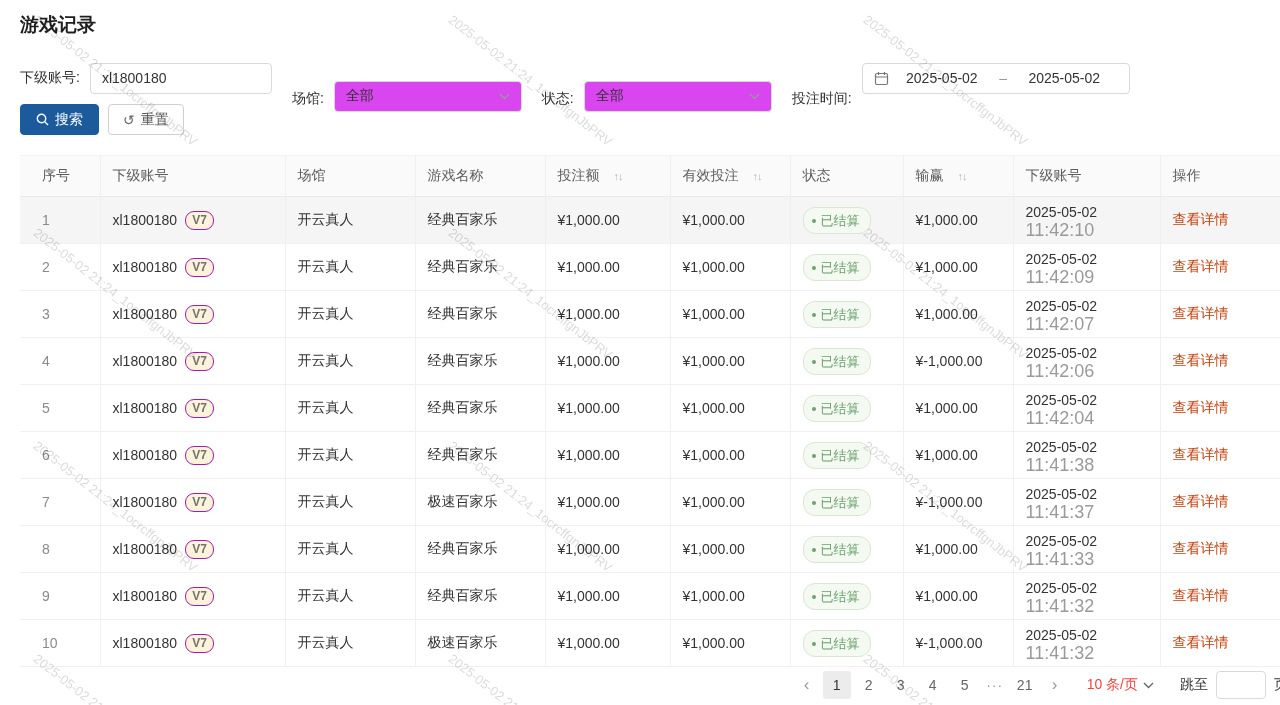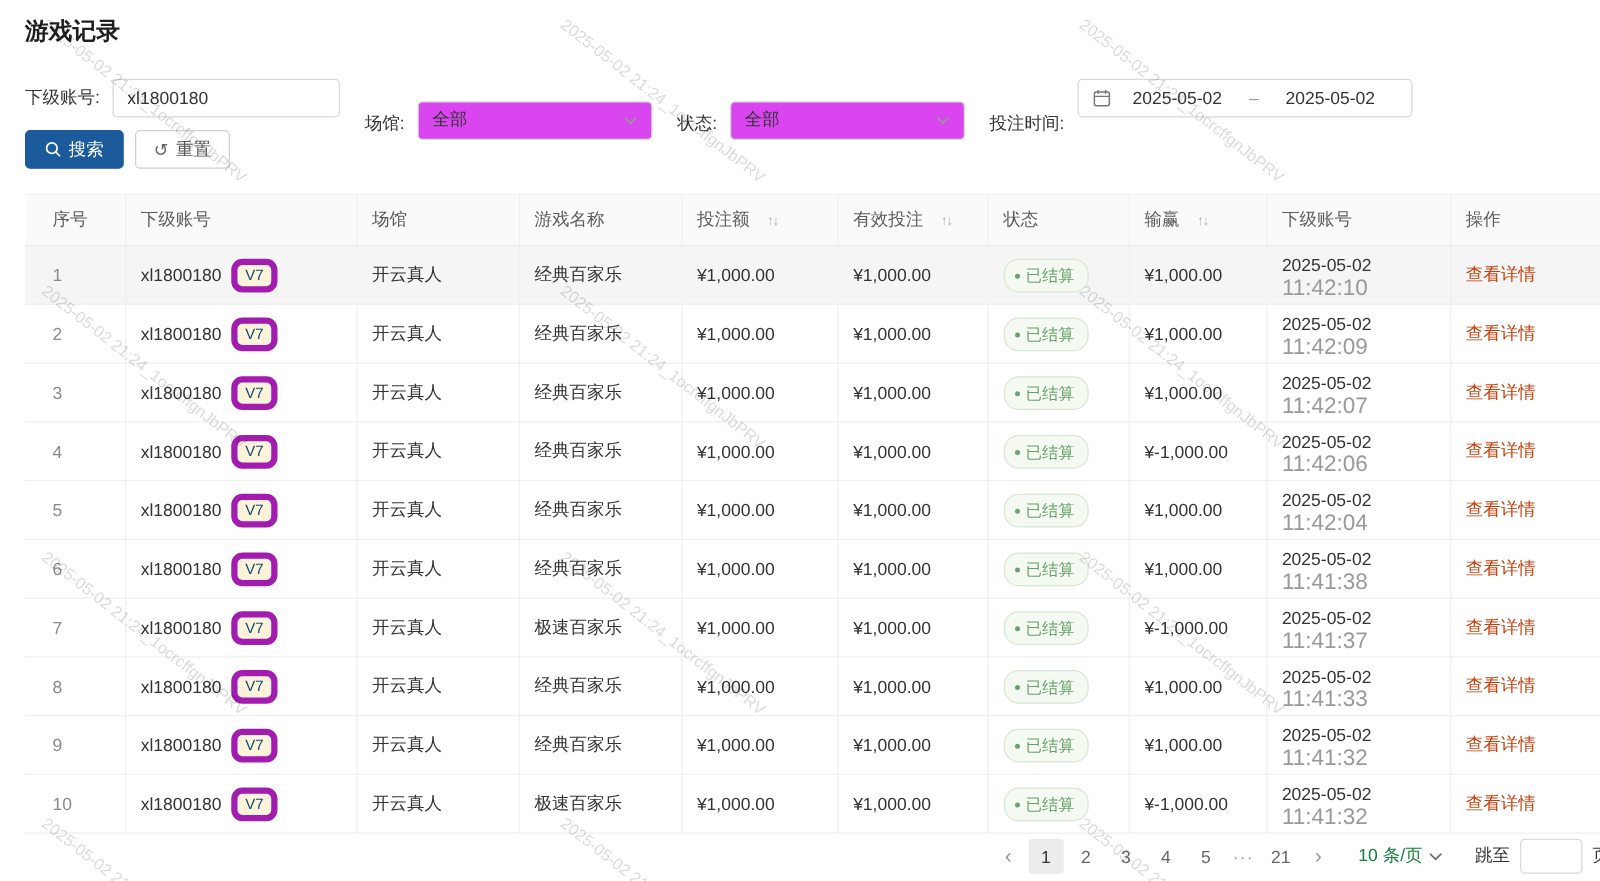--- a/index.html
+++ b/index.html
@@ -47,41 +47,41 @@
                       border-top:1px solid #f2f2f2; border-right:1px solid #f0f0f0; white-space:nowrap; }
   .records-table th:first-child { padding-left:22px; }
   .records-table th:last-child { border-right:none; }
   .records-table td { height:47px; padding:0 12px; border-bottom:1px solid #f0f0f0;
                       border-right:1px solid #f0f0f0; color:#333; white-space:nowrap; overflow:hidden; }
   .records-table td:first-child { padding-left:22px; color:#8a8a8a; }
   .records-table td:last-child { border-right:none; }
   tr.hl td { background:#f5f5f5; }
   .sort { color:#b3b3b3; font-size:11px; letter-spacing:-1px; margin-left:14px; cursor:pointer; }
   .lvl-badge { display:inline-block; margin-left:8px; padding:0 6px; line-height:17px;
-               background:#fcf3da; border:5px solid #a21caf; border-radius:9px;
-               color:#0c4a6e; font-size:12px; font-weight:normal; vertical-align:1px; }
+               background:#fcf3da; border:1px solid #a21caf; border-radius:9px;
+               color:#737373; font-size:12px; font-weight:bold; vertical-align:1px; }
   .status-pill { display:inline-flex; align-items:center; gap:5px; padding:4px 10px 3px 8px;
                  background:#f4f9f1; border:1px solid #d8e8d2; border-radius:12px;
                  color:#69a26e; font-size:13px; }
   .status-dot { width:4px; height:4px; border-radius:50%; background:#69a26e; }
   .win-pos { color:#54a05e; }
   .win-neg { color:#d05a52; }
   .t-date { color:#333; line-height:19px; }
   .t-time { color:#9a9a9a; font-size:18px; line-height:16px; }
   .detail-link { color:#c2410c; cursor:pointer; }
 
   
   .pager { position:absolute; left:20px; right:-8px; top:669px; height:32px;
            display:flex; justify-content:flex-end; align-items:center; font-size:14px; color:#666; }
   .pg-item { min-width:28px; height:28px; line-height:28px; text-align:center; margin:0 2px;
              border-radius:3px; cursor:pointer; color:#666; }
   .pg-item.active { background:#ececec; color:#333; }
   .pg-arrow { color:#999; font-size:17px; min-width:24px; }
   .pg-ellipsis { color:#999; min-width:28px; text-align:center; letter-spacing:1px; cursor:pointer; }
-  .pg-size { display:flex; align-items:center; gap:5px; margin-left:18px; cursor:pointer; color:#15803d; }
+  .pg-size { display:flex; align-items:center; gap:5px; margin-left:18px; cursor:pointer; color:#ef4444; }
   .pg-jump-label { margin-left:26px; color:#333; }
   .pg-jump-input { width:50px; height:28px; border:1px solid #d9d9d9; border-radius:4px;
                    margin:0 8px; outline:none; padding:0 6px; font-size:14px; font-family:inherit; }
   .pg-unit { color:#333; }
 </style>
 </head>
 <body>
 
 <div class="watermark-layer" id="wm-layer">
     <span class="wm" style="left: 40px; top: 12px;">2025-05-02 21:24_1ocrcffgnJbPRV</span>

